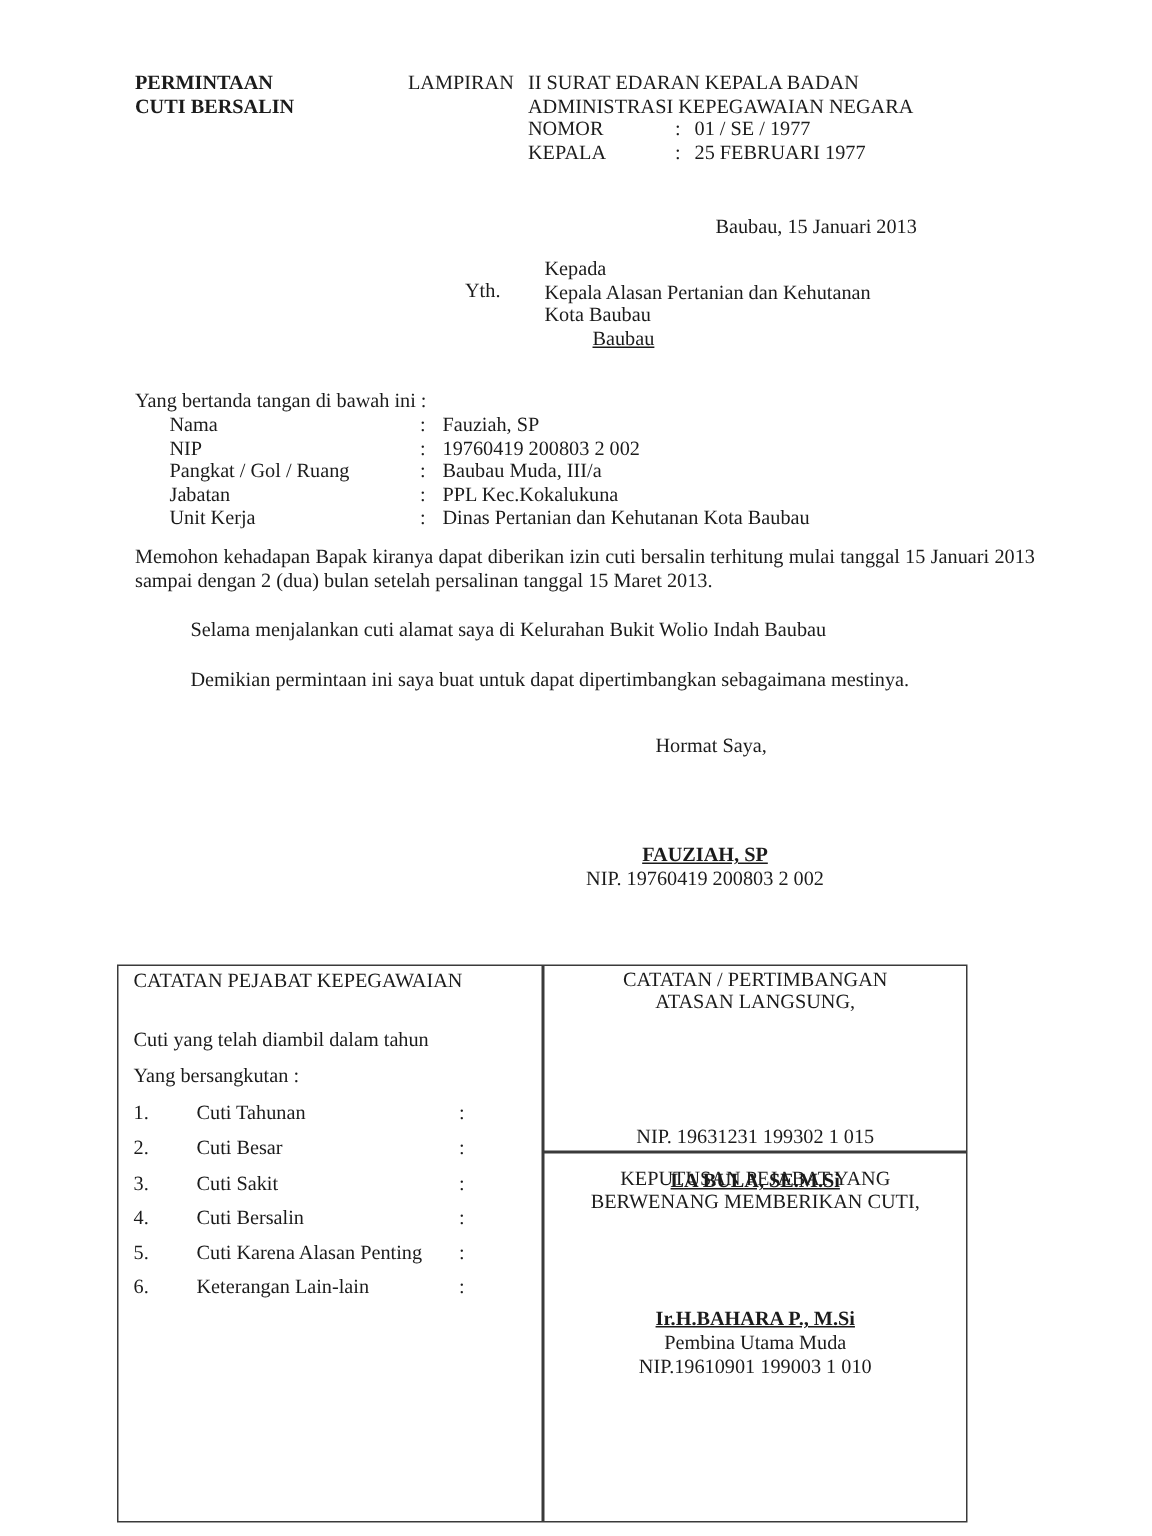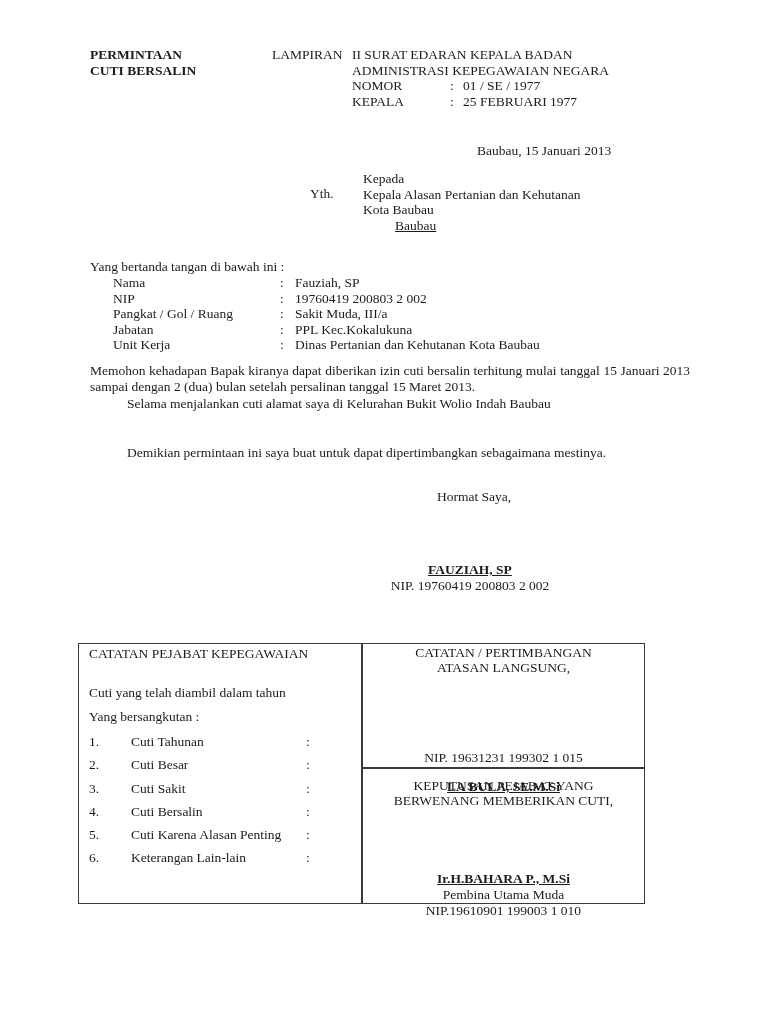--- a/index.html
+++ b/index.html
@@ -20,21 +20,21 @@
   .row { display:flex; }
   .hdr-lbl { width:98px; }
   .hdr-colon { width:13px; }
   .det-lbl { width:167px; }
   .det-colon { width:15px; }
   .justify { text-align:justify; line-height:16px; }
   .center { text-align:center; }
   
   .notes-table {
     position:absolute; left:78px; top:643px;
-    width:567px; height:261px;
+    width:567px; height:372px;
     border:1.5px solid #3a3a3a;
   }
   .vdiv { position:absolute; left:282px; top:0; bottom:0; width:1.5px; background:#3a3a3a; }
   .hdiv { position:absolute; left:283px; right:0; top:123px; height:1.5px; background:#3a3a3a; }
   .item-row { display:flex; line-height:15px; }
   .item-no { width:42px; }
   .item-lbl { width:175px; }
   .rcol { position:absolute; left:284px; width:281px; text-align:center; line-height:15px; }
 </style>
 </head>
@@ -83,36 +83,36 @@
       <span>Fauziah, SP</span>
     </div>
     <div class="row">
       <span class="det-lbl">NIP</span>
       <span class="det-colon">:</span>
       <span>19760419 200803 2 002</span>
     </div>
     <div class="row">
       <span class="det-lbl">Pangkat / Gol / Ruang</span>
       <span class="det-colon">:</span>
-      <span>Sakit Muda, III/a</span>
+      <span>Baubau Muda, III/a</span>
     </div>
     <div class="row">
       <span class="det-lbl">Jabatan</span>
       <span class="det-colon">:</span>
       <span>PPL Kec.Kokalukuna</span>
     </div>
     <div class="row">
       <span class="det-lbl">Unit Kerja</span>
       <span class="det-colon">:</span>
       <span>Dinas Pertanian dan Kehutanan Kota Baubau</span>
     </div>
   </div>
 
   <div class="abs justify" style="left:90px; top:363px; width:600px;">Memohon kehadapan Bapak kiranya dapat diberikan izin cuti  bersalin terhitung mulai tanggal 15 Januari 2013 sampai dengan 2 (dua) bulan setelah persalinan tanggal 15 Maret 2013.</div>
-  <div class="abs" style="left:127px; top:396px;">Selama menjalankan cuti alamat saya  di  Kelurahan Bukit Wolio Indah Baubau</div>
+  <div class="abs" style="left:127px; top:412px;">Selama menjalankan cuti alamat saya  di  Kelurahan Bukit Wolio Indah Baubau</div>
   <div class="abs" style="left:127px; top:445px;">Demikian permintaan ini saya buat untuk dapat dipertimbangkan sebagaimana mestinya.</div>
 
   <div class="abs" style="left:437px; top:489px;">Hormat Saya,</div>
   <div class="abs lh center" style="left:355px; top:562px; width:230px;">
     <div class="b u">FAUZIAH, SP</div>
     <div>NIP. 19760419 200803 2 002</div>
   </div>
 
   <div class="notes-table">
     <div class="vdiv"></div>

